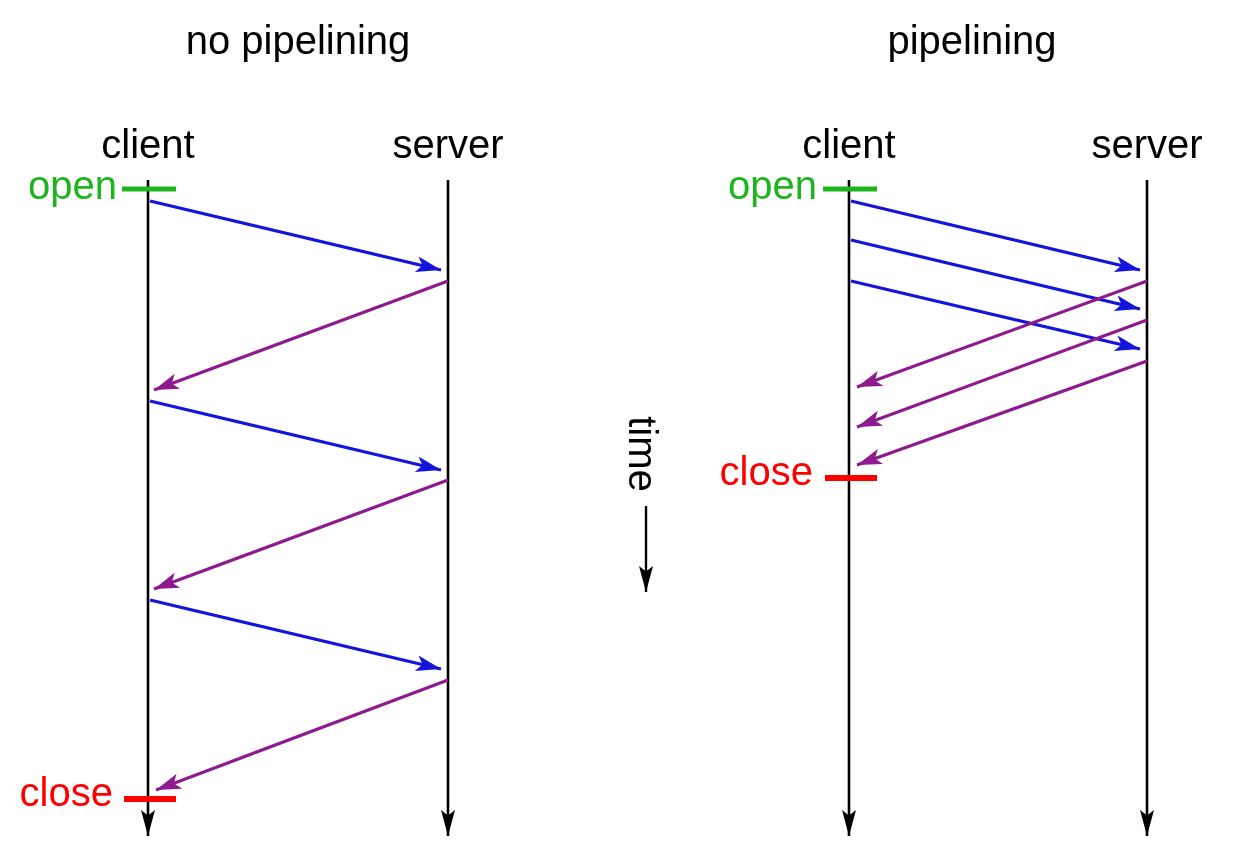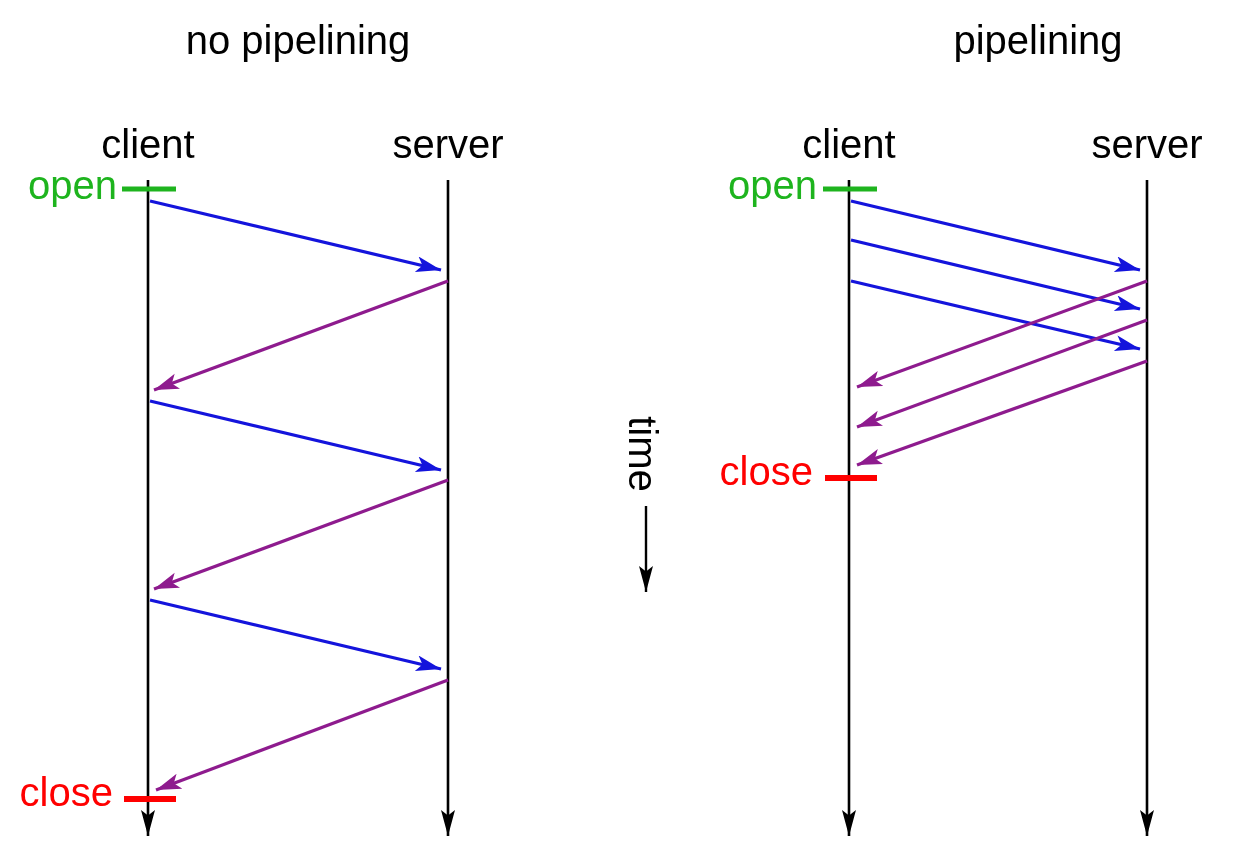--- a/index.html
+++ b/index.html
@@ -49,21 +49,21 @@
       <line x1="1147" y1="361" x2="857" y2="465" stroke="#8e1b8e" stroke-width="3.2" marker-end="url(#arrow-response)"></line>
       <line x1="646" y1="506" x2="646" y2="592" stroke="#000000" stroke-width="2.4" marker-end="url(#arrow-black)"></line>
     </svg>
 
   <div class="lbl center" style="left:298px;top:20px">no pipelining</div>
   <div class="lbl center" style="left:148px;top:124px">client</div>
   <div class="lbl center" style="left:448px;top:124px">server</div>
   <div class="lbl" style="right: 1133px; top: 165px; color: rgb(30, 180, 30);">open</div>
   <div class="lbl" style="right: 1137px; top: 772px; color: rgb(255, 0, 0);">close</div>
 
-  <div class="lbl center" style="left:1038px;top:20px">pipelining</div>
+  <div class="lbl center" style="left:972px;top:20px">pipelining</div>
   <div class="lbl center" style="left:849px;top:124px">client</div>
   <div class="lbl center" style="left:1147px;top:124px">server</div>
   <div class="lbl" style="right: 433px; top: 165px; color: rgb(30, 180, 30);">open</div>
   <div class="lbl" style="right: 437px; top: 451px; color: rgb(255, 0, 0);">close</div>
 
   <div class="lbl time-rot" style="left:643px;top:454px">time</div>
 
 </div>
 
 </body></html>

